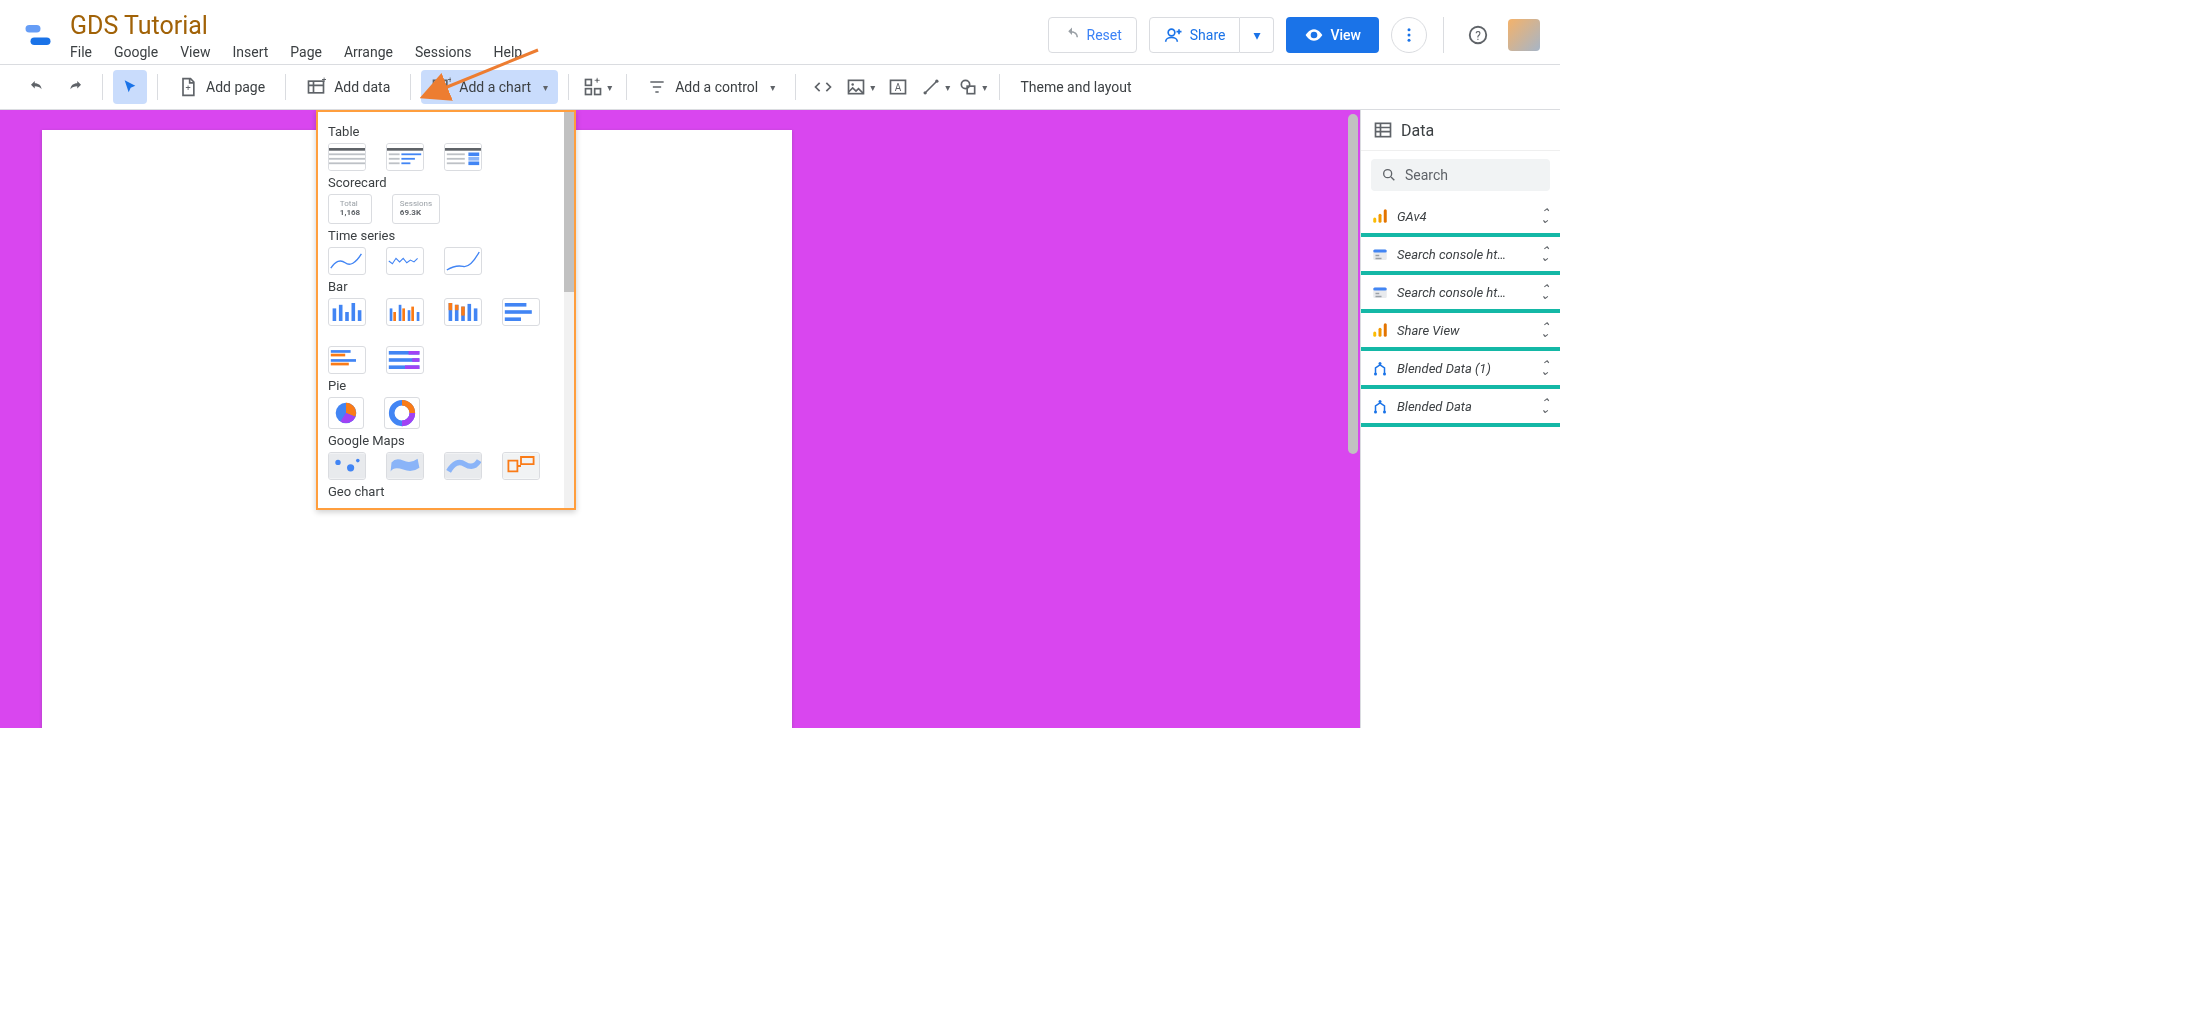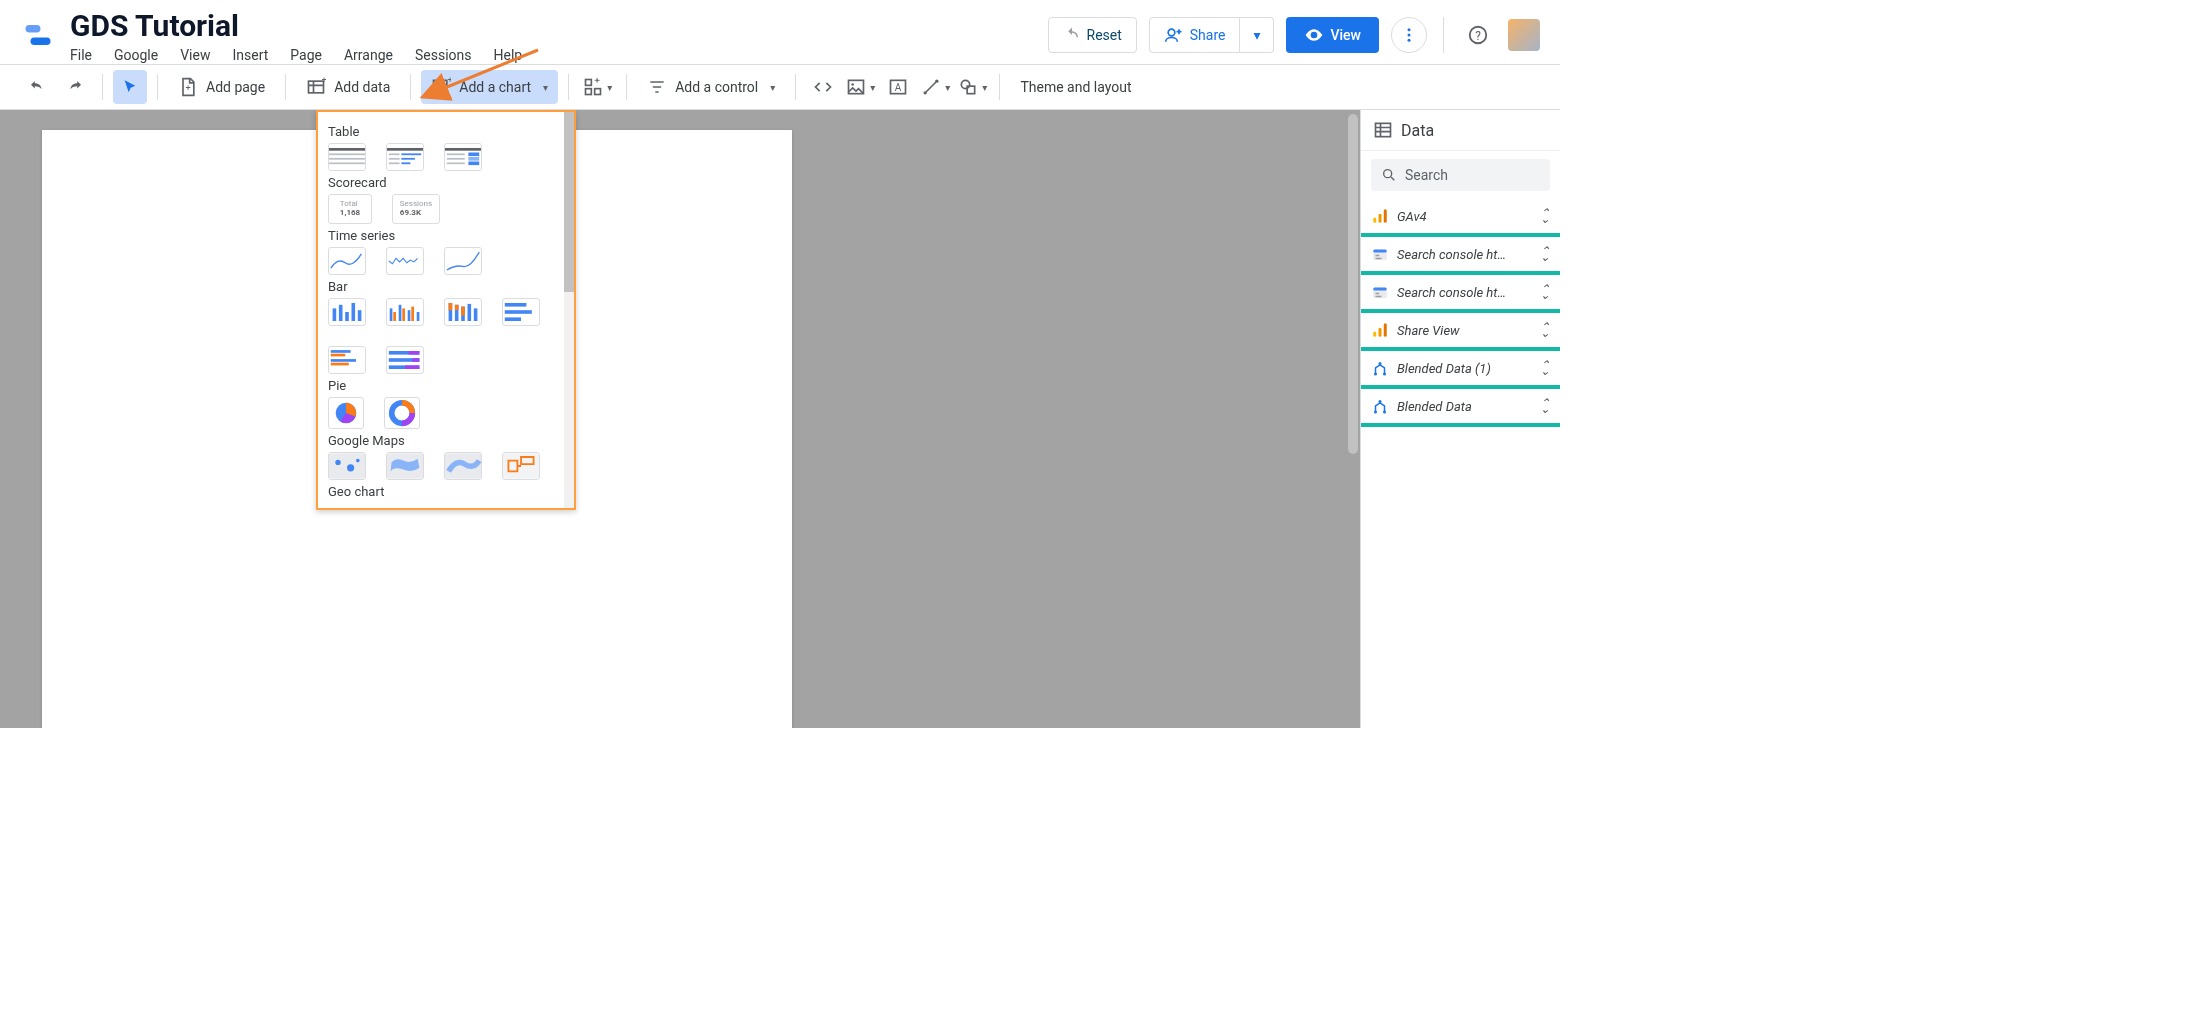--- a/index.html
+++ b/index.html
@@ -2,48 +2,48 @@
 <html><head>
 <meta charset="utf-8">
 <style>
 * { box-sizing: border-box; margin: 0; padding: 0; font-family: "Google Sans", Roboto, Arial, sans-serif; }
 body { background: #fff; color: #3c4043; font-size: 14px; width: 1560px; height: 728px; overflow: hidden; position: relative; }
 
 
 .header { display: flex; align-items: center; padding: 6px 20px 0 20px; height: 64px; }
 .logo-icon { width: 36px; height: 36px; margin-right: 14px; display: flex; align-items: center; justify-content: center; }
 .title-block { flex: 0 0 auto; margin-right: auto;}
-.title { font-size: 30px; color: #0f172a; font-weight: 700; }
+.title { font-size: 25px; color: #a16207; font-weight: 400; }
 .menubar { display: flex; gap: 22px; font-size: 14px; color: #3c4043; margin-top: 4px; }
 .menubar span { cursor: pointer; }
 
 .header-right { margin-left: auto; display: flex; align-items: center; gap: 12px; }
 .btn { display: inline-flex; align-items: center; justify-content: center; border-radius: 4px; cursor: pointer; font-size: 14px; height: 36px; }
-.btn-reset { border: 1px solid #dadce0; padding: 0 14px; color: #0c4a6e; background:#fff;}
+.btn-reset { border: 1px solid #dadce0; padding: 0 14px; color: #3b82f6; background:#fff;}
 .btn-share-group { display: flex; }
 .btn-share { border: 1px solid #dadce0; padding: 0 14px; color: #1a73e8; border-top-right-radius:0;border-bottom-right-radius:0;}
 .btn-share-drop { border: 1px solid #dadce0; border-left:none; width:34px; color:#1a73e8; border-top-left-radius:0;border-bottom-left-radius:0;}
 .btn-view { background: #1a73e8; color: #fff; padding: 0 18px; font-weight: 500;}
 .icon-circle { width: 36px; height: 36px; border-radius: 50%; border: 1px solid #dadce0; display: flex; align-items: center; justify-content: center; color: #1a73e8;}
 .help-circle { width: 36px; height: 36px; display:flex;align-items:center;justify-content:center;color:#5f6368;}
 .avatar { width: 32px; height: 32px; background: linear-gradient(135deg,#f4b26a,#a6b5c7); border-radius: 4px;}
 .header-divider {width:1px;height:36px;background:#dadce0;margin:0 4px;}
 
 
 .toolbar { display: flex; align-items: center; border-top: 1px solid #dadce0; border-bottom: 1px solid #dadce0; height: 46px; padding: 0 10px 0 20px; gap: 4px;}
 .tb-ico { width: 34px; height: 34px; display:inline-flex;align-items:center;justify-content:center;color:#5f6368;border-radius:4px;}
 .tb-ico.sel { background:#c9dcfc; color:#1a73e8;}
 .tb-btn { display:inline-flex;align-items:center;gap:8px;height:34px;padding:0 10px;color:#3c4043;border-radius:4px;}
 .tb-btn.sel {background:#c9dcfc;}
 .tb-sep {width:1px;height:26px;background:#dadce0;margin:0 6px;}
 .chev::after{content:"▾";font-size:10px;color:#5f6368;margin-left:4px;}
 
 
 .main { display:flex; height: calc(100% - 110px); position:relative;}
-.canvas-wrap { flex:1; background:#a3a3a3; position:relative; overflow:hidden;padding-left:20px;}
+.canvas-wrap { flex:1; background:#d946ef; position:relative; overflow:hidden;padding-left:20px;}
 .page { position:absolute; left:42px; top:20px; width:750px; height:600px; background:#fff; box-shadow:0 1px 3px rgba(60,64,67,.3);}
 .canvas-scroll { position:absolute; right:2px; top:4px; width:10px; height:340px; background:#c1c1c1; border-radius:5px;}
 
 
 .chart-gallery { position:absolute; left:316px; top:0; width:260px; background:#fff; border:2px solid #ff9e3d; box-shadow:0 2px 6px rgba(0,0,0,.2); padding:8px 10px 8px 10px; height:400px; overflow:hidden; z-index:5;}
 .chart-gallery .sect-label{font-size:13px;color:#3c4043;margin:4px 0 4px 0;}
 .thumb-row{display:flex;gap:20px;flex-wrap:wrap;margin-bottom:4px;}
 .thumb{width:38px;height:28px;border:1px solid #dadce0;border-radius:3px;display:flex;align-items:center;justify-content:center;font-size:9px;color:#5f6368;overflow:hidden;}
 .thumb svg{width:100%;height:100%;}
 .thumb .inner-text{font-size:8px;line-height:1.1;text-align:left;padding:2px;}

